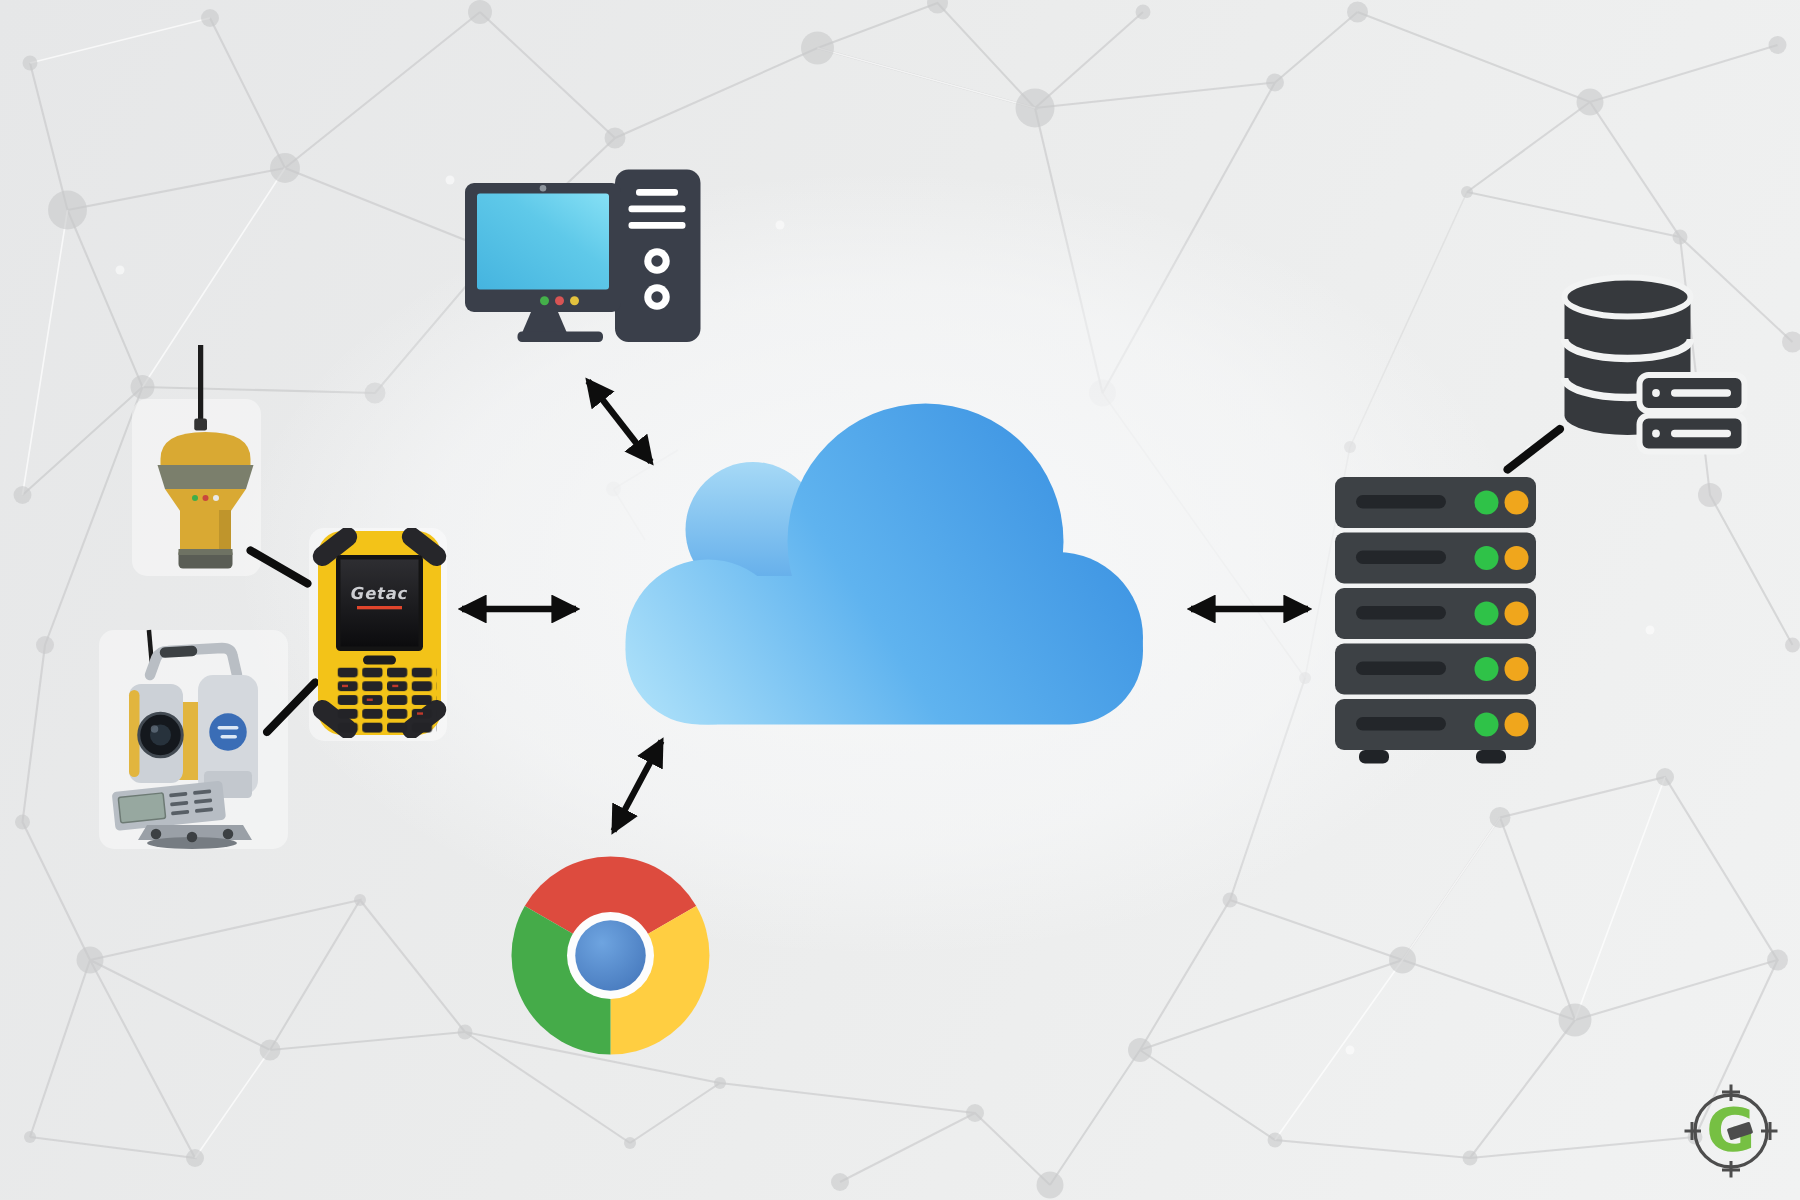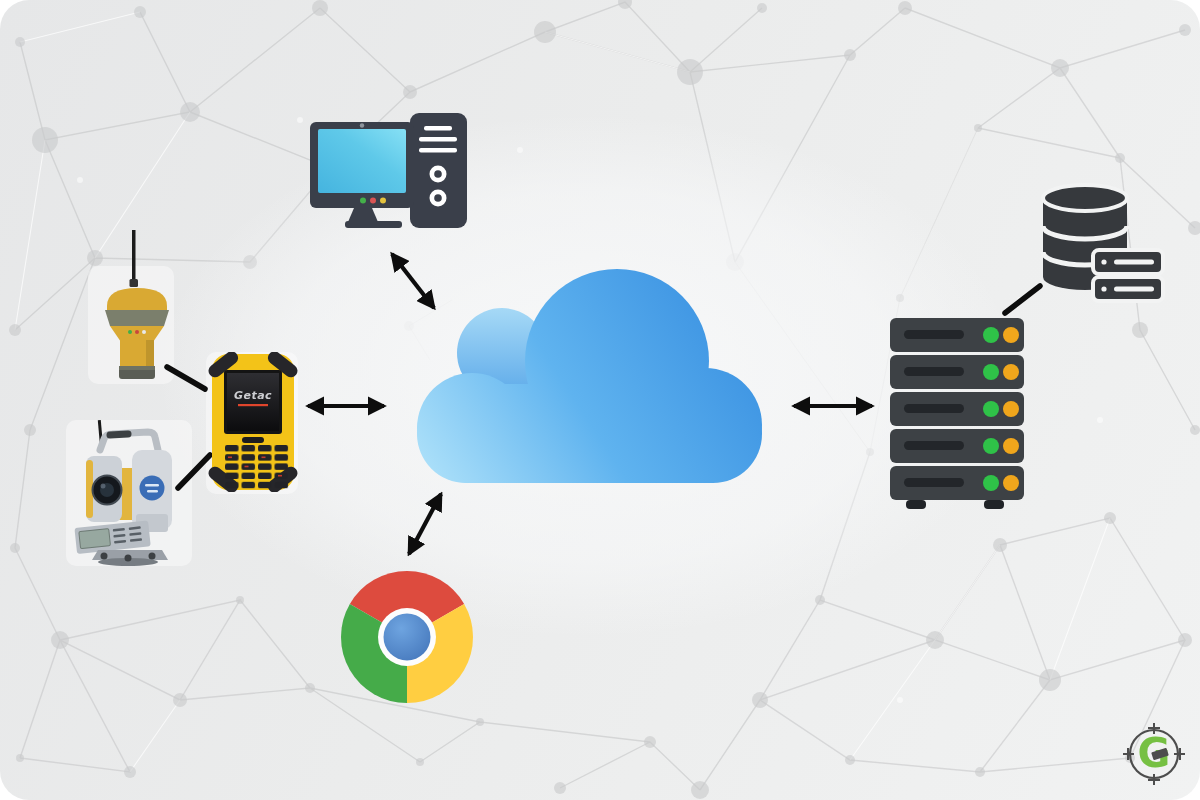--- a/index.html
+++ b/index.html
@@ -1,17 +1,17 @@
 <!DOCTYPE html>
 <html><head>
 <meta charset="utf-8">
 <style>
   html,body{margin:0;padding:0;}
   body{width:1200px;height:800px;overflow:hidden;font-family:"DejaVu Sans","Liberation Sans",sans-serif;}
-  .canvas{position:relative;width:1200px;height:800px;background:linear-gradient(115deg,#e6e7e8 0%,#ebecec 45%,#f1f2f2 100%);overflow:hidden;border-radius:29px;}
+  .canvas{position:relative;width:1200px;height:800px;background:linear-gradient(115deg,#e6e7e8 0%,#ebecec 45%,#f1f2f2 100%);overflow:hidden;}
   .layer{position:absolute;left:0;top:0;width:1200px;height:800px;}
   .fade{background:radial-gradient(ellipse 46% 42% at 49% 47%, rgba(248,249,250,0.95) 0%, rgba(248,249,250,0.55) 55%, rgba(248,249,250,0) 78%);}
   .node{position:absolute;}
   .photo-back{position:absolute;background:rgba(255,255,255,0.42);border-radius:10px;}
   svg{display:block;}
   .getac-text{font-family:"DejaVu Sans",sans-serif;font-style:italic;font-weight:bold;font-size:11px;fill:#cdced2;letter-spacing:0.5px;}
   .wm-letter{font-family:"DejaVu Sans",sans-serif;font-weight:bold;font-size:40px;}
 </style>
 </head>
 <body>

